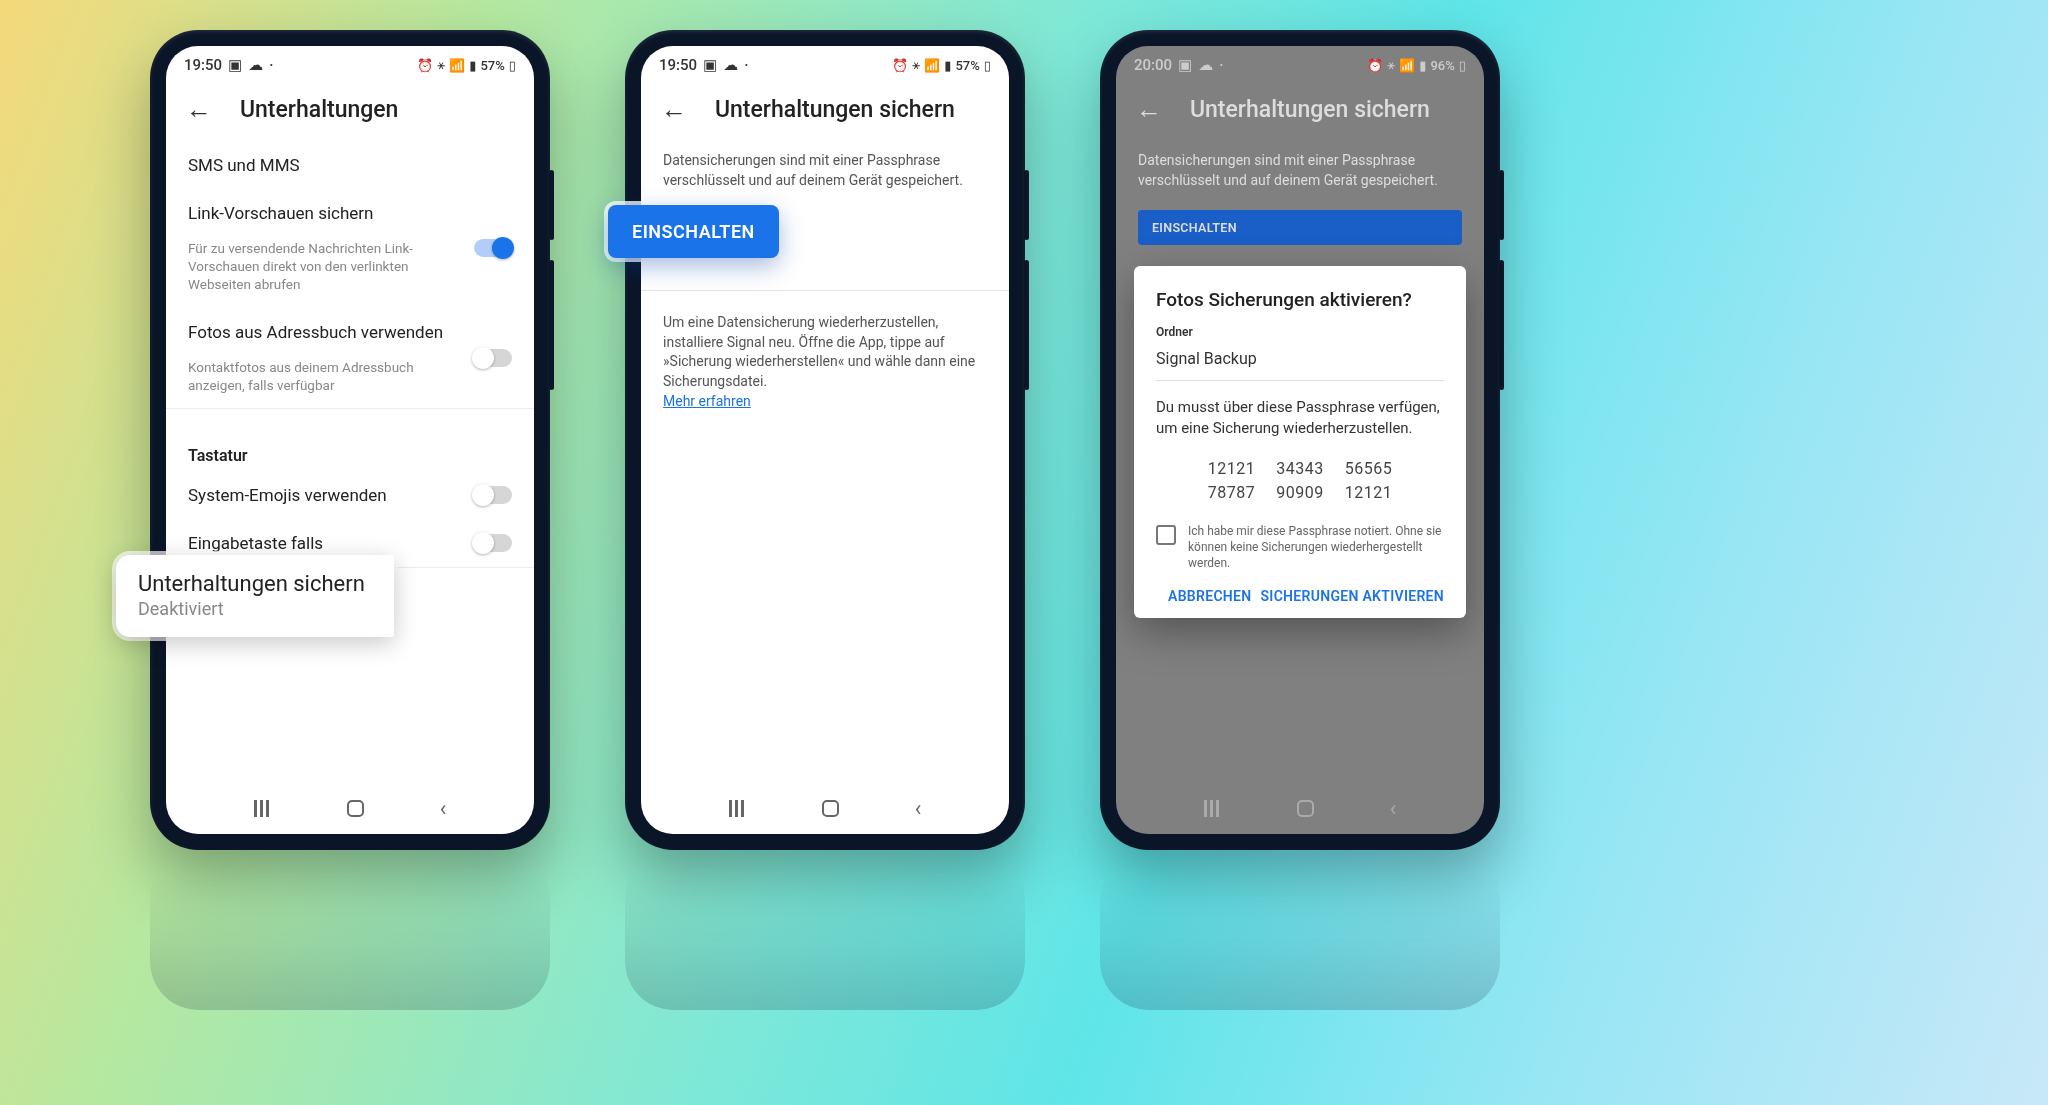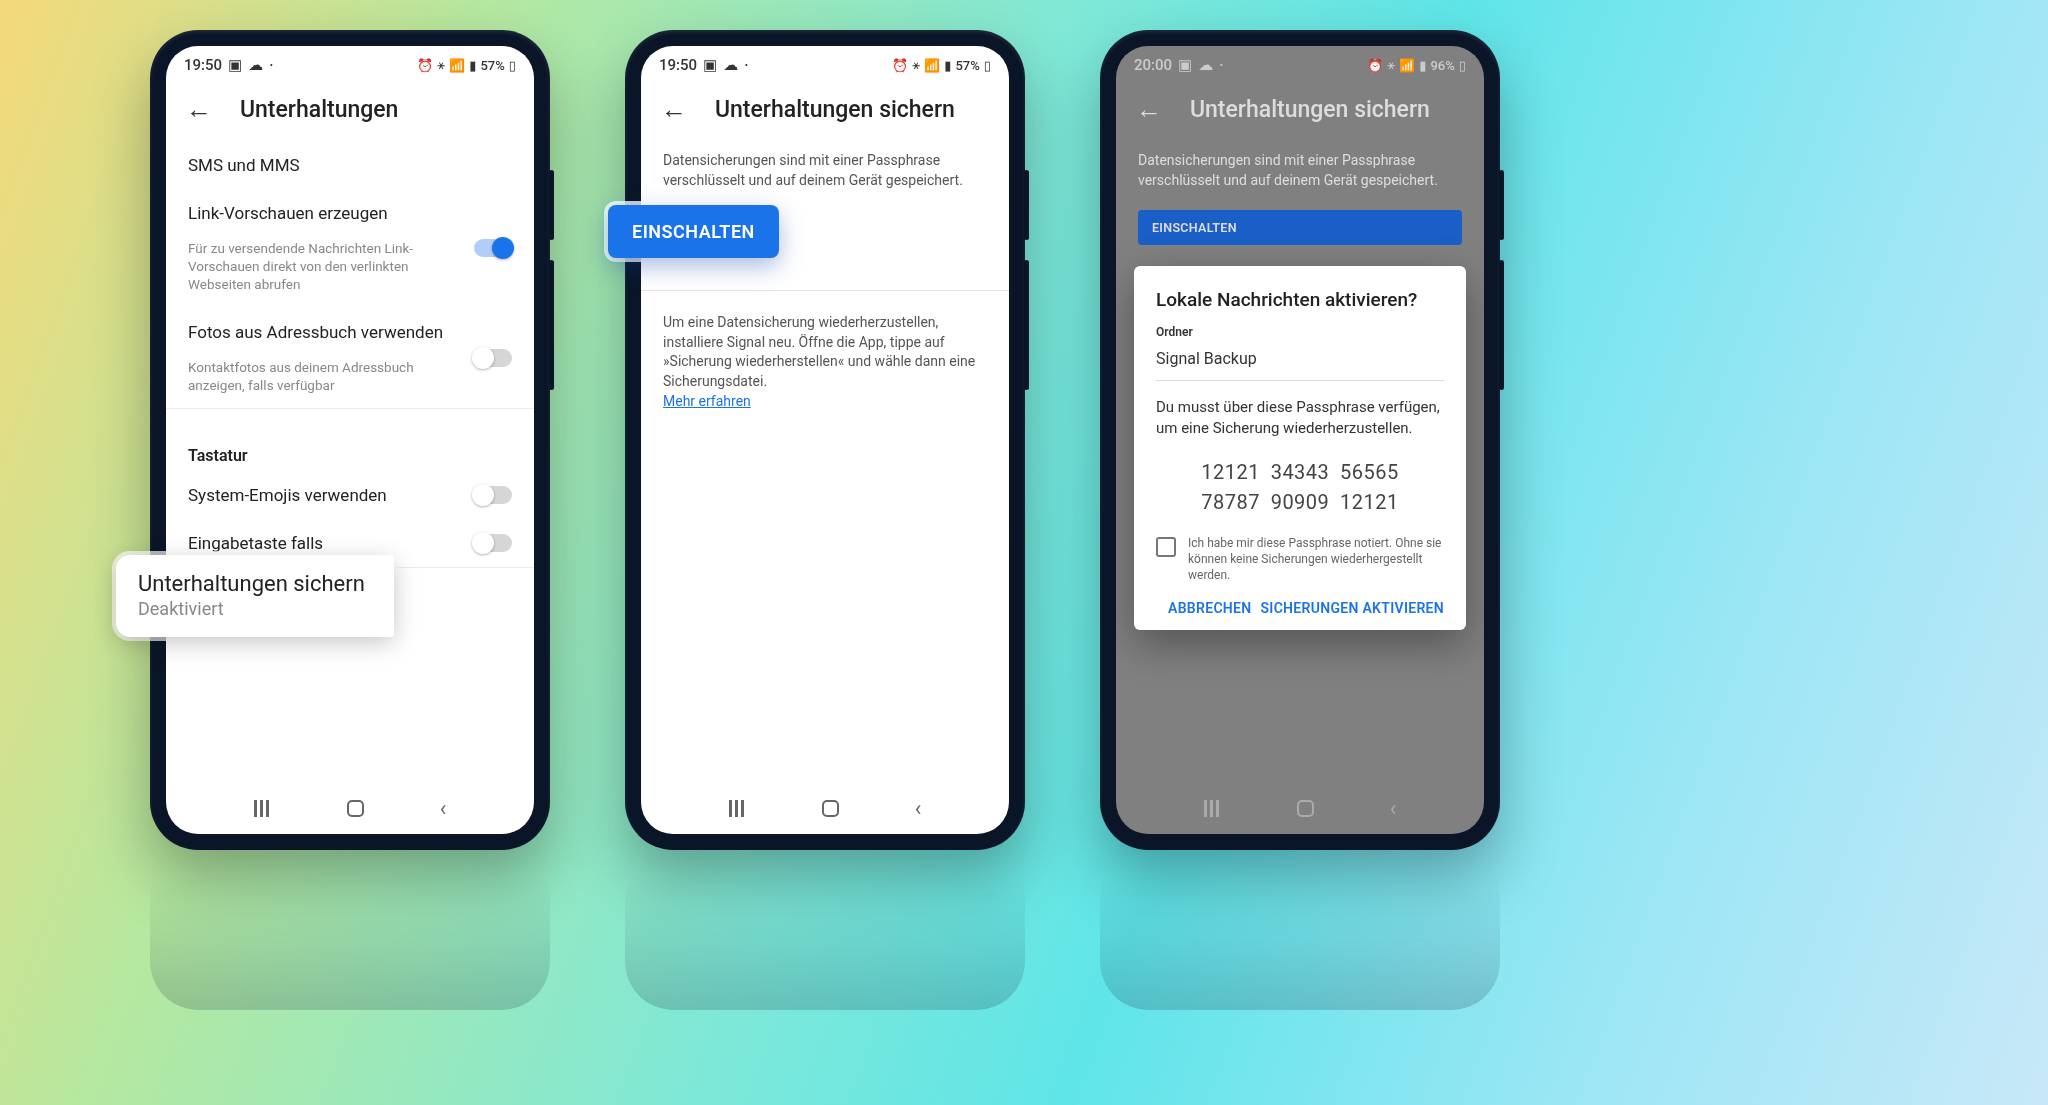--- a/index.html
+++ b/index.html
@@ -153,21 +153,21 @@
     border-radius: 6px;
     box-shadow: 0 14px 40px rgba(0,0,0,.35);
     padding: 22px 22px 14px;
     color: #222;
   }
   .dialog h3 { font-size: 19px; font-weight: 500; margin-bottom: 14px; }
   .dialog .small-label { font-size: 12px; font-weight: 600; color:#333; }
   .dialog .folder { font-size: 16px; color:#333; margin: 10px 0 12px; }
   .dialog .thin-divider { height:1px; background:#ddd; margin-bottom: 16px; }
   .dialog .info { font-size: 15px; line-height: 1.4; color:#333; margin-bottom: 18px; }
-  .passphrase { text-align: center; font-size: 20px; color:#444; letter-spacing: .5px; line-height: 1.5; margin-bottom: 18px; }
+  .passphrase { text-align: center; font-size: 16px; color:#444; letter-spacing: .5px; line-height: 1.5; margin-bottom: 18px; }
   .passphrase span { display:inline-block; width: 64px; }
   .check-row { display:flex; gap: 12px; align-items:flex-start; margin-bottom: 16px; }
   .checkbox { width: 20px; height: 20px; border: 2px solid #777; border-radius: 3px; flex: none; margin-top: 2px; }
   .check-text { font-size: 12px; color:#666; line-height: 1.35; }
   .dialog-actions { display: flex; justify-content: flex-end; gap: 9px; }
   .dialog-actions span { font-size: 14px; font-weight: 600; color: #1a73e8; letter-spacing: .3px; }
 
   
   .nav-bar {
     height: 46px;
@@ -215,21 +215,21 @@
       <span class="app-title">Unterhaltungen</span>
     </div>
 
     <div class="content">
       <div class="row">
         <span class="label">SMS und MMS</span>
       </div>
 
       <div class="row">
         <div class="row-text">
-          <div class="label">Link-Vorschauen erzeugen</div>
+          <div class="label">Link-Vorschauen sichern</div>
           <div class="sub">Für zu versendende Nachrichten Link-Vorschauen direkt von den verlinkten Webseiten abrufen</div>
         </div>
         <div class="toggle on">
             <div class="knob"></div>
           </div>
       </div>
 
       <div class="row">
         <div class="row-text">
           <div class="label">Fotos aus Adressbuch verwenden</div>
@@ -353,21 +353,21 @@
 
     <div class="app-bar">
       <span class="back-arrow dimmed-label">←</span>
       <span class="app-title dimmed-label">Unterhaltungen sichern</span>
     </div>
 
     <div class="body-text dimmed-label">Datensicherungen sind mit einer Passphrase verschlüsselt und auf deinem Gerät gespeichert.</div>
     <div class="btn-small-dim">EINSCHALTEN</div>
 
     <div class="dialog">
-      <h3>Lokale Nachrichten aktivieren?</h3>
+      <h3>Fotos Sicherungen aktivieren?</h3>
       <div class="small-label">Ordner</div>
       <div class="folder">Signal Backup</div>
       <div class="thin-divider"></div>
       <div class="info">Du musst über diese Passphrase verfügen, um eine Sicherung wiederherzustellen.</div>
       <div class="passphrase">
         <span>12121</span>
         <span>34343</span>
         <span>56565</span><br>
         <span>78787</span>
         <span>90909</span>

